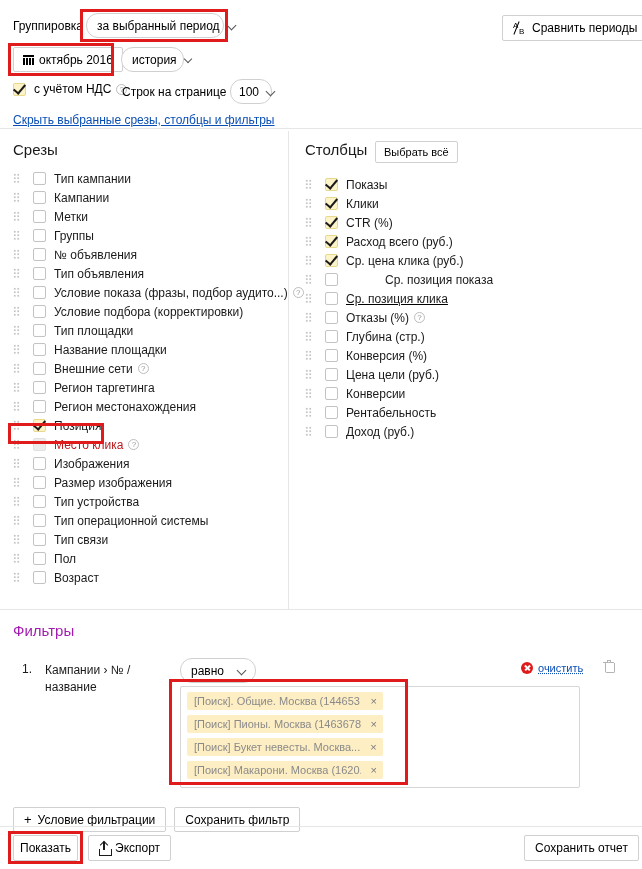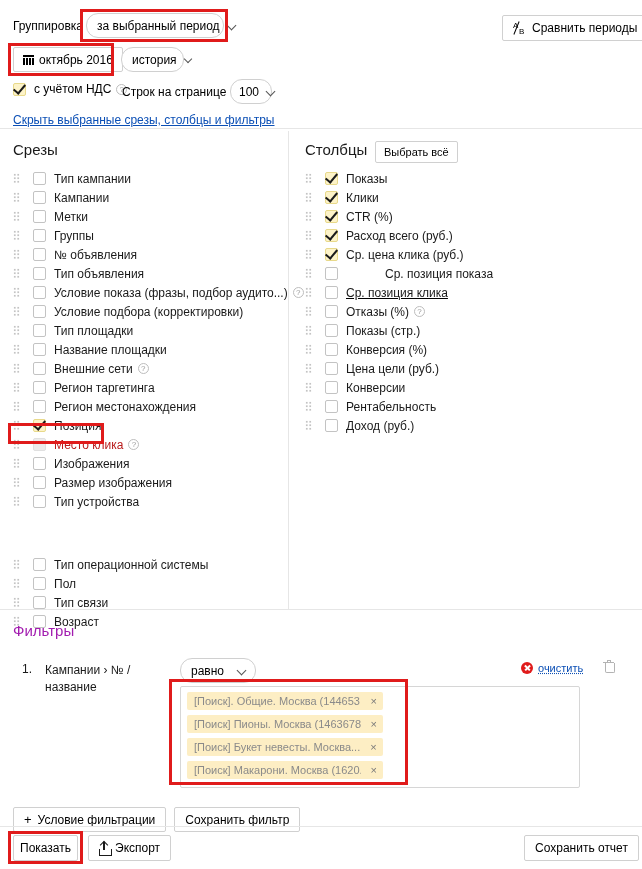--- a/index.html
+++ b/index.html
@@ -145,21 +145,21 @@
   .opt-row .txt { margin-left: 8px; font-size: 12px; color: #1a1a1a; white-space: nowrap; }
   .opt-row.dim .txt { color: #b91c1c; }
 
   
   #panels { position: absolute; left: 0; top: 131px; width: 642px; height: 478px; }
   #sep { position: absolute; left: 288px; top: 0; width: 1px; height: 478px; background: #e6e6e6; }
   #sec-title-left { position: absolute; left: 13px; top: 10px; font-size: 15px; color: #1a1a1a; }
   #sec-title-right { position: absolute; left: 305px; top: 10px; font-size: 15px; color: #1a1a1a; }
   #select-all-btn { position: absolute; left: 375px; top: 10px; height: 22px; font-size: 11px; padding: 0 8px; text-align: right; }
   #list-left { position: absolute; left: 13px; top: 38px; width: 270px; }
-  #list-right { position: absolute; left: 305px; top: 38px; width: 320px; }
+  #list-right { position: absolute; left: 305px; top: 44px; width: 320px; }
 
   hr.divline {
     position: absolute; left: 0; width: 642px; height: 1px;
     border: 0; background: #e6e6e6; margin: 0;
   }
 
   
   #filters { position: absolute; left: 0; top: 612px; width: 642px; }
   #filters-title { position: absolute; left: 13px; top: 10px; font-size: 15px; color: #a21caf; }
   #filter-row { position: absolute; left: 0; top: 42px; width: 642px; height: 145px; }
@@ -378,34 +378,34 @@
       <div class="opt-row" style="position: relative;">
         <span class="grip" style="position: absolute; left: 0px; top: 4px;"></span>
         <span class="cb"></span>
         <span class="txt">Размер изображения</span>
       </div>
       <div class="opt-row" style="position: relative;">
         <span class="grip" style="position: absolute; left: 0px; top: 4px;"></span>
         <span class="cb"></span>
         <span class="txt">Тип устройства</span>
       </div>
-      <div class="opt-row" style="position: relative; margin-top: 44px;">
+      <div class="opt-row" style="position: relative;">
         <span class="grip" style="position: absolute; left: 0px; top: 4px;"></span>
         <span class="cb"></span>
         <span class="txt">Тип операционной системы</span>
       </div>
       <div class="opt-row" style="position: relative;">
         <span class="grip" style="position: absolute; left: 0px; top: 4px;"></span>
         <span class="cb"></span>
+        <span class="txt">Тип связи</span>
+      </div>
+      <div class="opt-row" style="position: relative;">
+        <span class="grip" style="position: absolute; left: 0px; top: 4px;"></span>
+        <span class="cb"></span>
         <span class="txt">Пол</span>
-      </div>
-      <div class="opt-row" style="position: relative;">
-        <span class="grip" style="position: absolute; left: 0px; top: 4px;"></span>
-        <span class="cb"></span>
-        <span class="txt">Тип связи</span>
       </div>
       <div class="opt-row" style="position: relative;">
         <span class="grip" style="position: absolute; left: 0px; top: 4px;"></span>
         <span class="cb"></span>
         <span class="txt">Возраст</span>
       </div>
     </div>
 
   <div id="sec-title-right">Столбцы</div>
   <div id="select-all-btn" class="btn">
@@ -449,21 +449,21 @@
       </div>
       <div class="opt-row" style="position: relative;">
         <span class="grip" style="position: absolute; left: 0px; top: 4px;"></span>
         <span class="cb"></span>
         <span class="txt">Отказы (%)</span>
         <span class="help">?</span>
       </div>
       <div class="opt-row" style="position: relative;">
         <span class="grip" style="position: absolute; left: 0px; top: 4px;"></span>
         <span class="cb"></span>
-        <span class="txt">Показы (стр.)</span>
+        <span class="txt">Глубина (стр.)</span>
       </div>
       <div class="opt-row" style="position: relative;">
         <span class="grip" style="position: absolute; left: 0px; top: 4px;"></span>
         <span class="cb"></span>
         <span class="txt">Конверсия (%)</span>
       </div>
       <div class="opt-row" style="position: relative;">
         <span class="grip" style="position: absolute; left: 0px; top: 4px;"></span>
         <span class="cb"></span>
         <span class="txt">Цена цели (руб.)</span>

